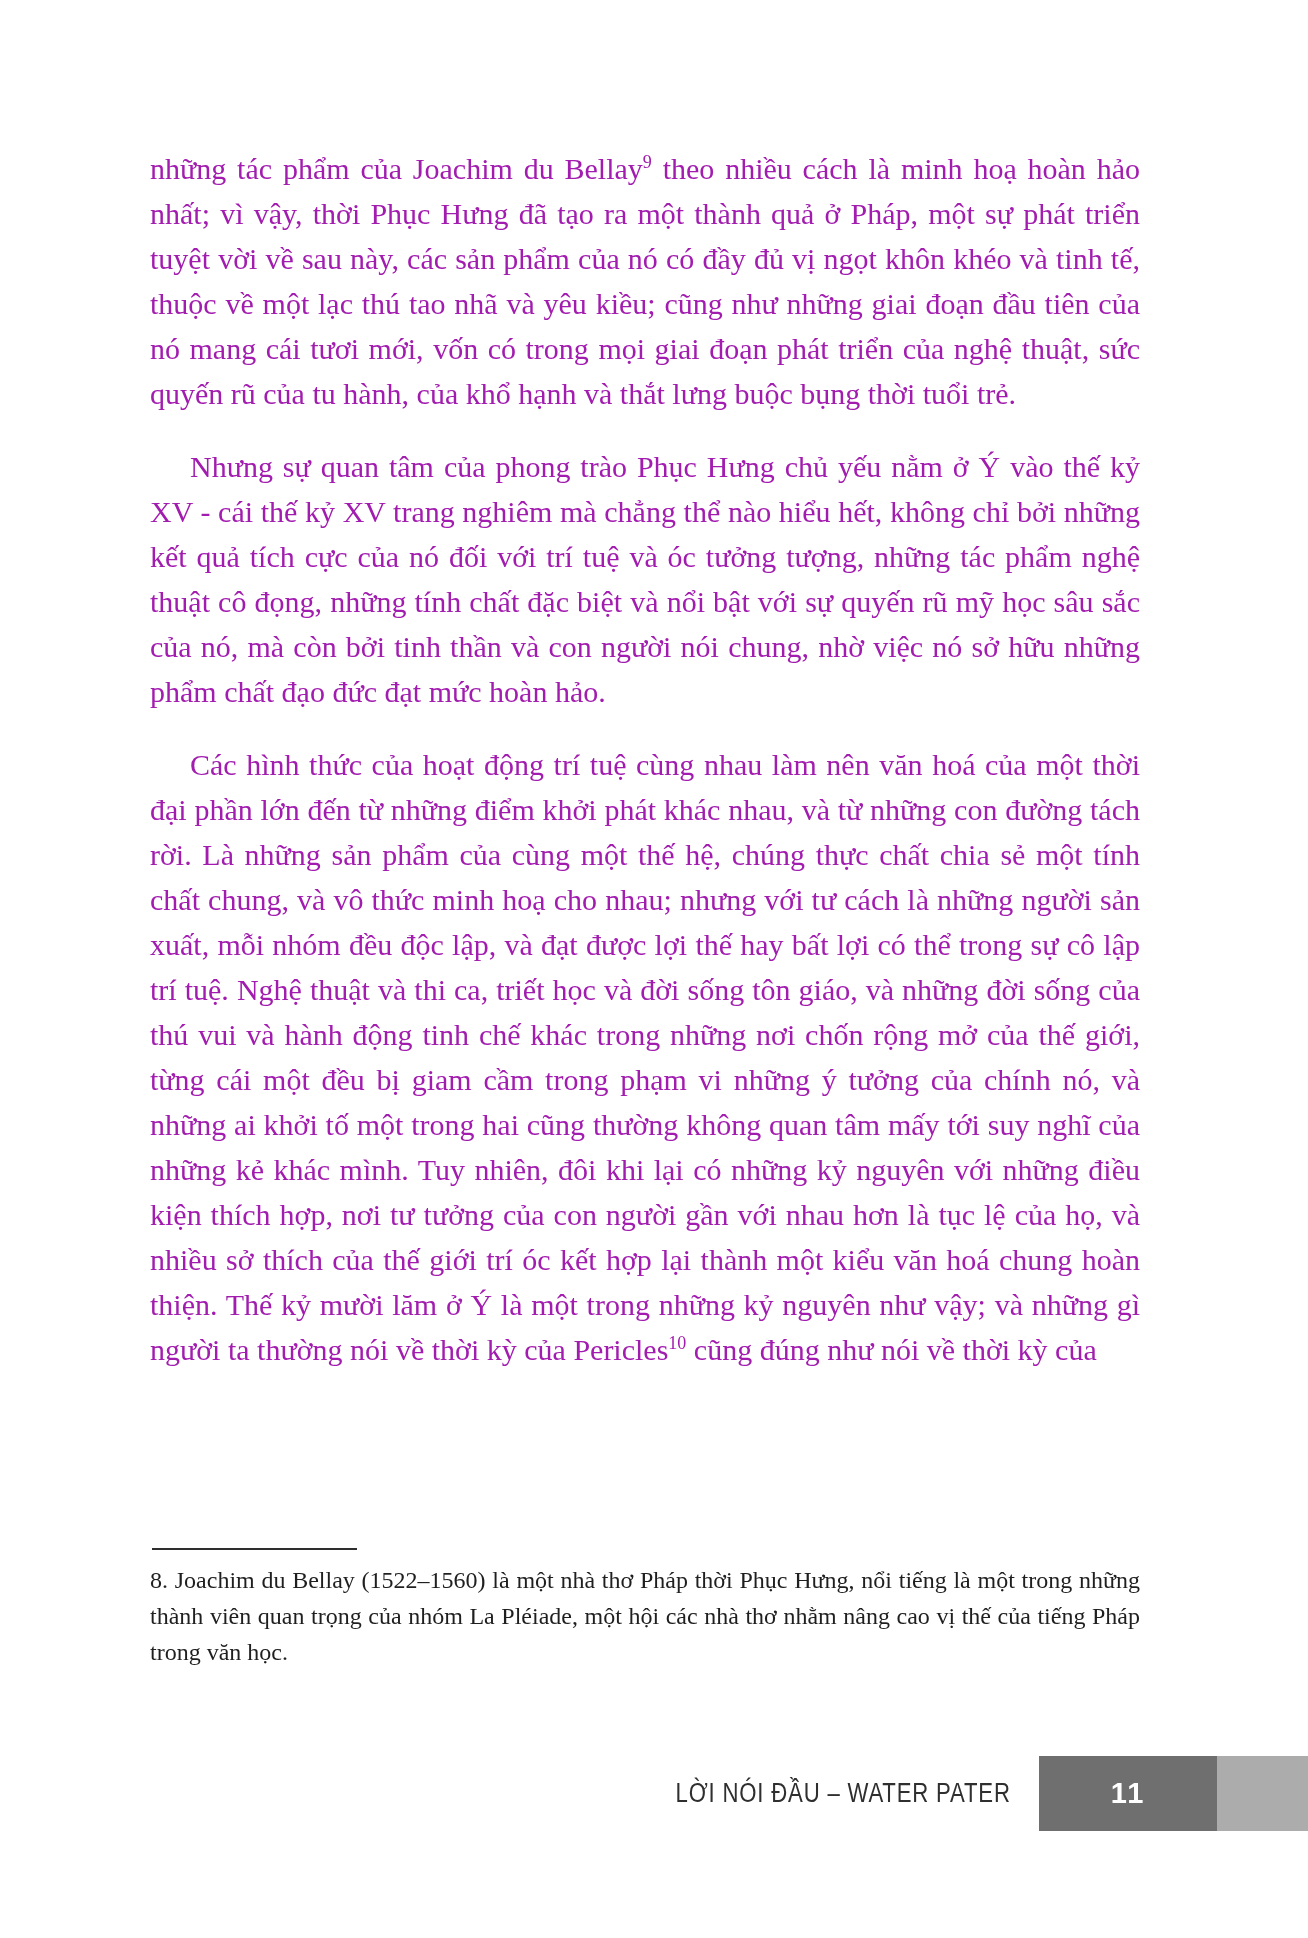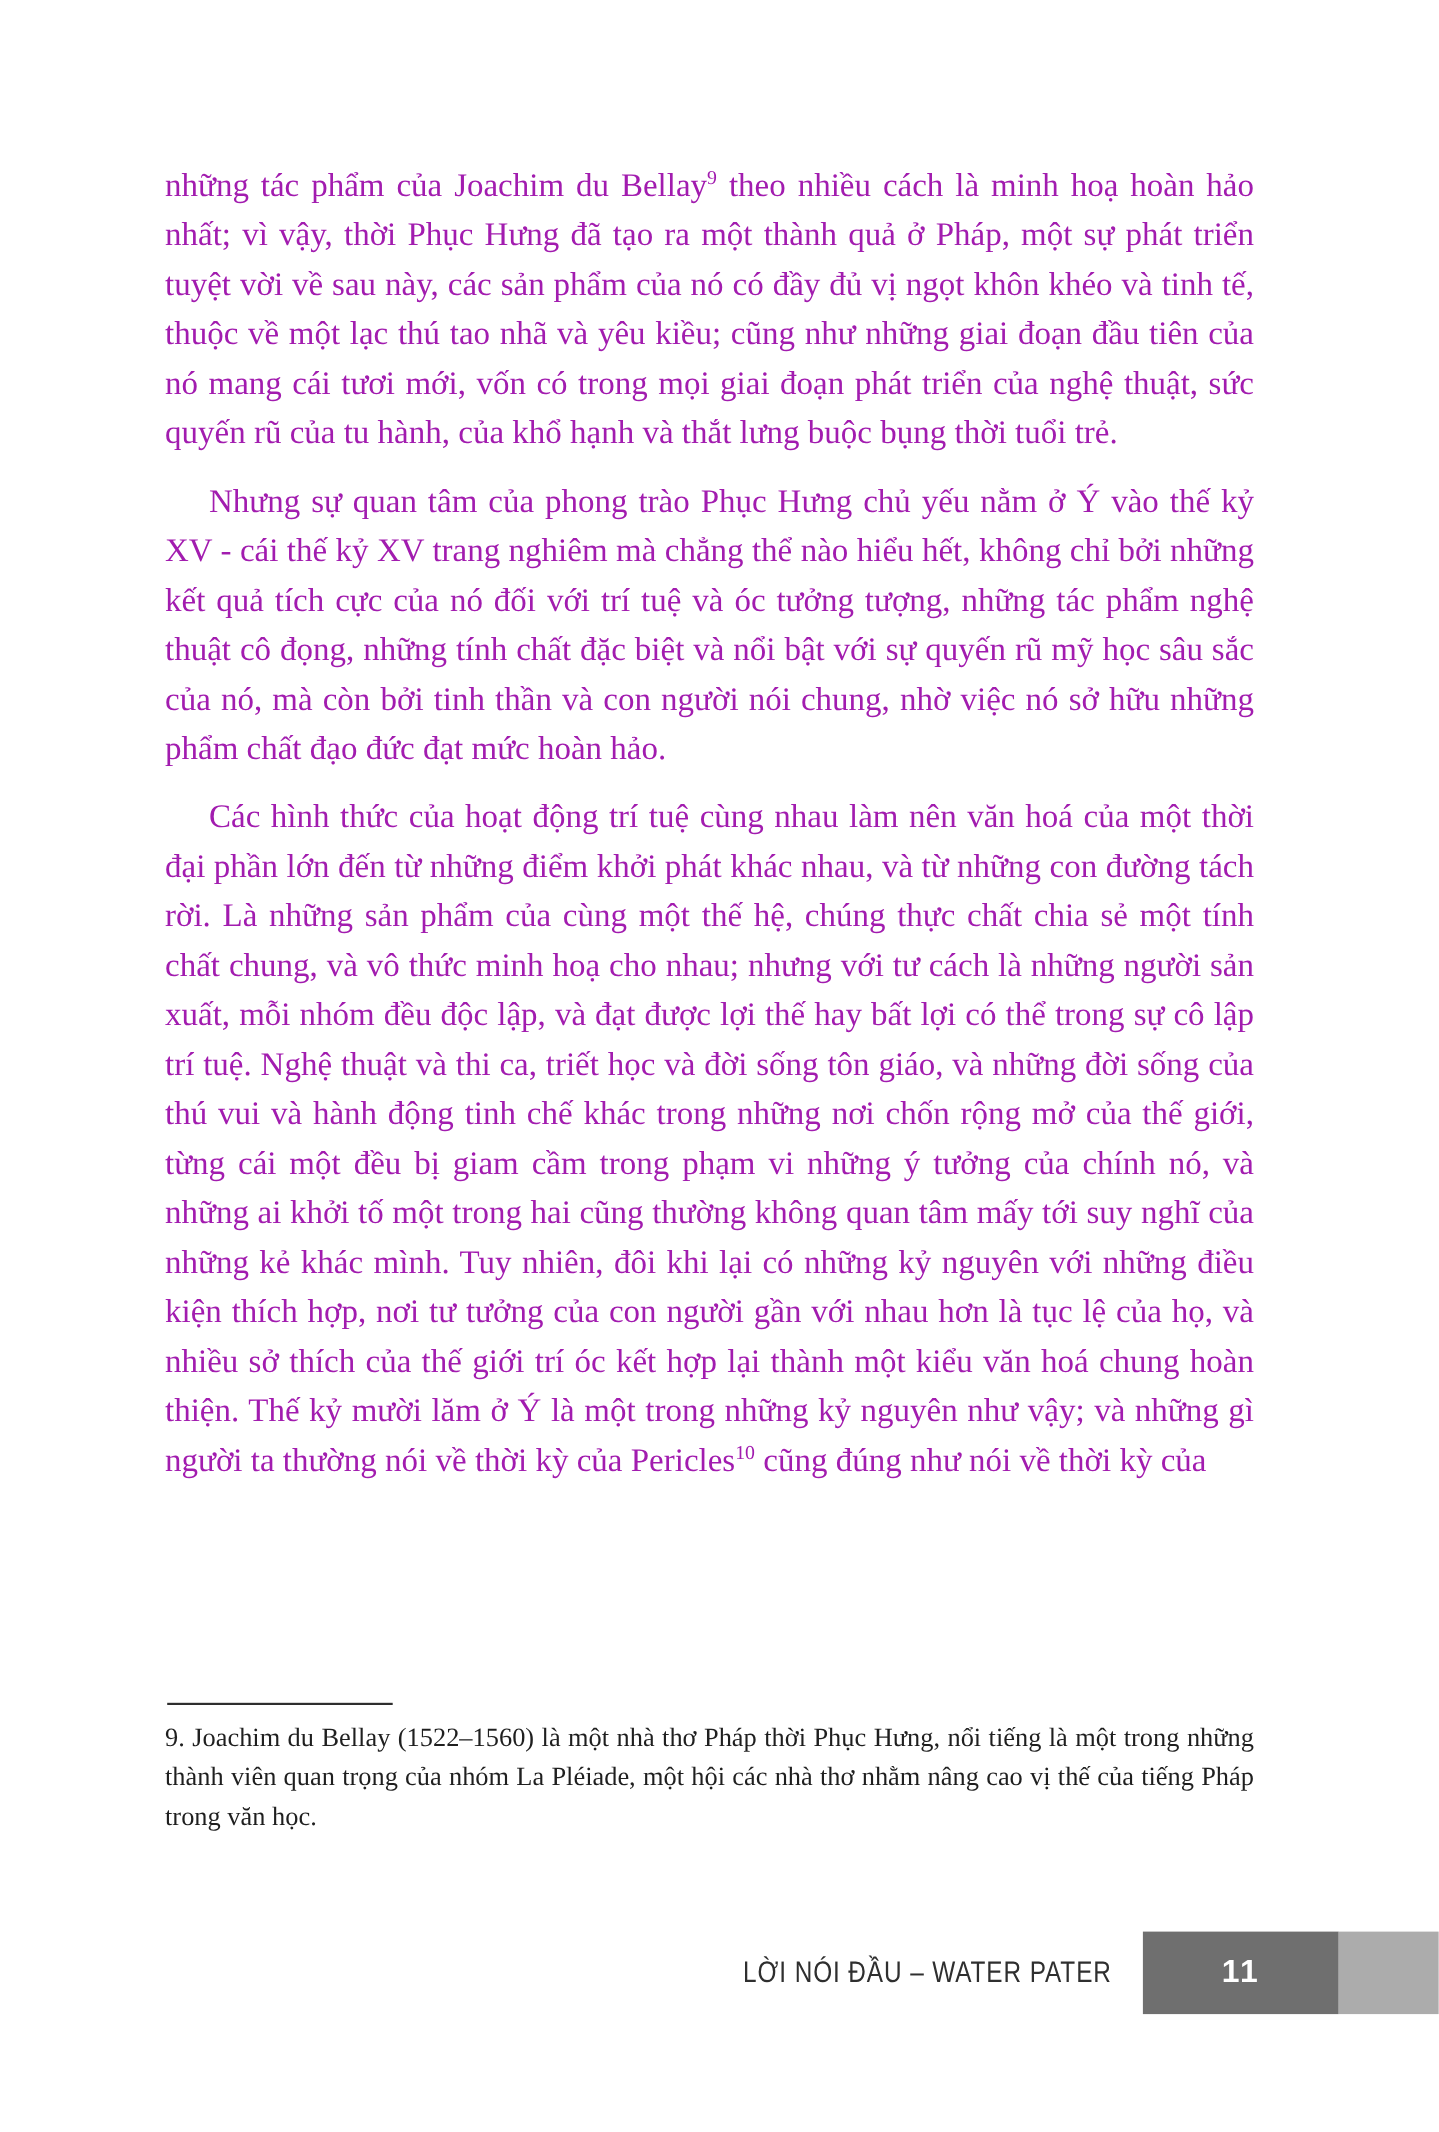--- a/index.html
+++ b/index.html
@@ -23,21 +23,21 @@
     width: 990px;
     font-size: 30px;
     line-height: 45px;
     text-align: justify;
     color: #a21caf;
   }
   .text-block p {
     margin: 0;
   }
   .text-block p.indented {
-    margin-top: 17px;
+    margin-top: 28px;
     text-indent: 40px;
   }
   .text-block sup {
     font-size: 18px;
     line-height: 0;
     vertical-align: 11px;
   }
   .footnote-sep {
     position: absolute;
     left: 152px;
@@ -111,21 +111,21 @@
 
   <div class="text-block">
     <p><span>những tác phẩm của Joachim du Bellay</span><sup>9</sup><span> theo nhiều cách là minh hoạ hoàn hảo nhất; vì vậy, thời Phục Hưng đã tạo ra một thành quả ở Pháp, một sự phát triển tuyệt vời về sau này, các sản phẩm của nó có đầy đủ vị ngọt khôn khéo và tinh tế, thuộc về một lạc thú tao nhã và yêu kiều; cũng như những giai đoạn đầu tiên của nó mang cái tươi mới, vốn có trong mọi giai đoạn phát triển của nghệ thuật, sức quyến rũ của tu hành, của khổ hạnh và thắt lưng buộc bụng thời tuổi trẻ.</span></p>
     <p class="indented"><span>Nhưng sự quan tâm của phong trào Phục Hưng chủ yếu nằm ở Ý vào thế kỷ XV - cái thế kỷ XV trang nghiêm mà chẳng thể nào hiểu hết, không chỉ bởi những kết quả tích cực của nó đối với trí tuệ và óc tưởng tượng, những tác phẩm nghệ thuật cô đọng, những tính chất đặc biệt và nổi bật với sự quyến rũ mỹ học sâu sắc của nó, mà còn bởi tinh thần và con người nói chung, nhờ việc nó sở hữu những phẩm chất đạo đức đạt mức hoàn hảo.</span></p>
     <p class="indented"><span>Các hình thức của hoạt động trí tuệ cùng nhau làm nên văn hoá của một thời đại phần lớn đến từ những điểm khởi phát khác nhau, và từ những con đường tách rời. Là những sản phẩm của cùng một thế hệ, chúng thực chất chia sẻ một tính chất chung, và vô thức minh hoạ cho nhau; nhưng với tư cách là những người sản xuất, mỗi nhóm đều độc lập, và đạt được lợi thế hay bất lợi có thể trong sự cô lập trí tuệ. Nghệ thuật và thi ca, triết học và đời sống tôn giáo, và những đời sống của thú vui và hành động tinh chế khác trong những nơi chốn rộng mở của thế giới, từng cái một đều bị giam cầm trong phạm vi những ý tưởng của chính nó, và những ai khởi tố một trong hai cũng thường không quan tâm mấy tới suy nghĩ của những kẻ khác mình. Tuy nhiên, đôi khi lại có những kỷ nguyên với những điều kiện thích hợp, nơi tư tưởng của con người gần với nhau hơn là tục lệ của họ, và nhiều sở thích của thế giới trí óc kết hợp lại thành một kiểu văn hoá chung hoàn thiện. Thế kỷ mười lăm ở Ý là một trong những kỷ nguyên như vậy; và những gì người ta thường nói về thời kỳ của Pericles</span><sup>10</sup><span> cũng đúng như nói về thời kỳ của</span></p>
   </div>
 
   <div class="footnote-sep"></div>
 
   <div class="footnotes">
-    <p>9. Joachim du Bellay (1522–1560) là một nhà thơ Pháp thời Phục Hưng, nổi tiếng là một trong những thành viên quan trọng của nhóm La Pléiade, một hội các nhà thơ nhằm nâng cao vị thế của tiếng Pháp trong văn học.</p>
+    <p>8. Joachim du Bellay (1522–1560) là một nhà thơ Pháp thời Phục Hưng, nổi tiếng là một trong những thành viên quan trọng của nhóm La Pléiade, một hội các nhà thơ nhằm nâng cao vị thế của tiếng Pháp trong văn học.</p>
   </div>
 
   <div class="footer-bar">
     <div class="footer-title-cell">
       <span class="footer-title">LỜI NÓI ĐẦU – WATER PATER</span>
     </div>
     <div class="page-number-box">
       <span class="page-number">11</span>
     </div>
     <div class="edge-box"></div>

